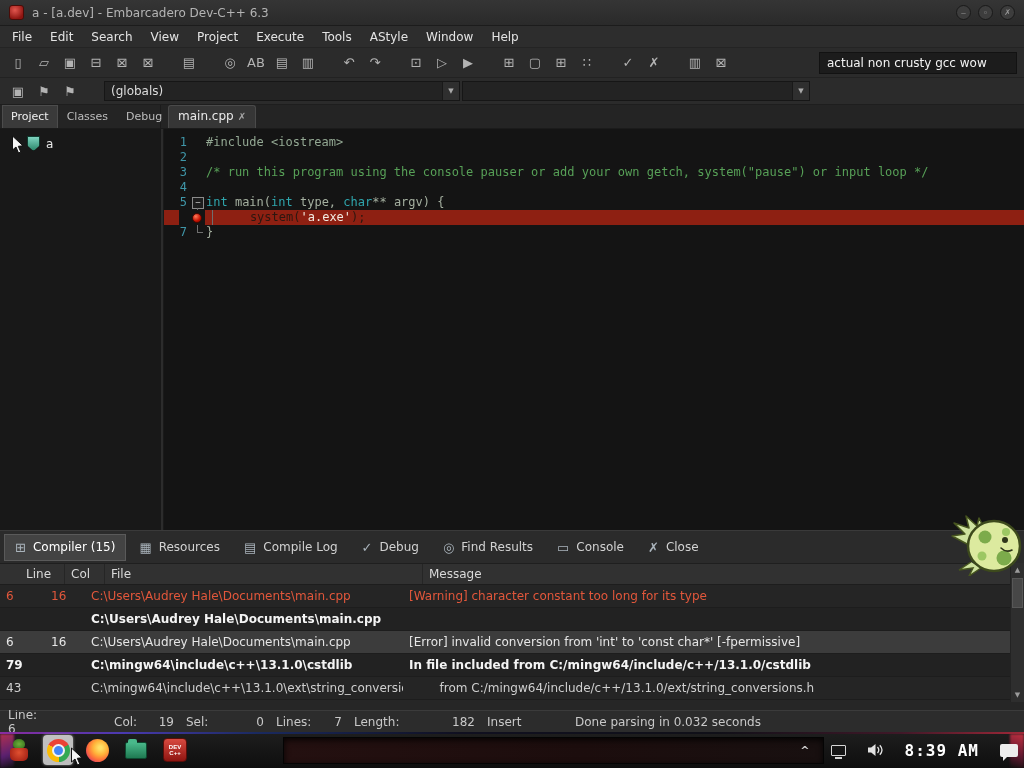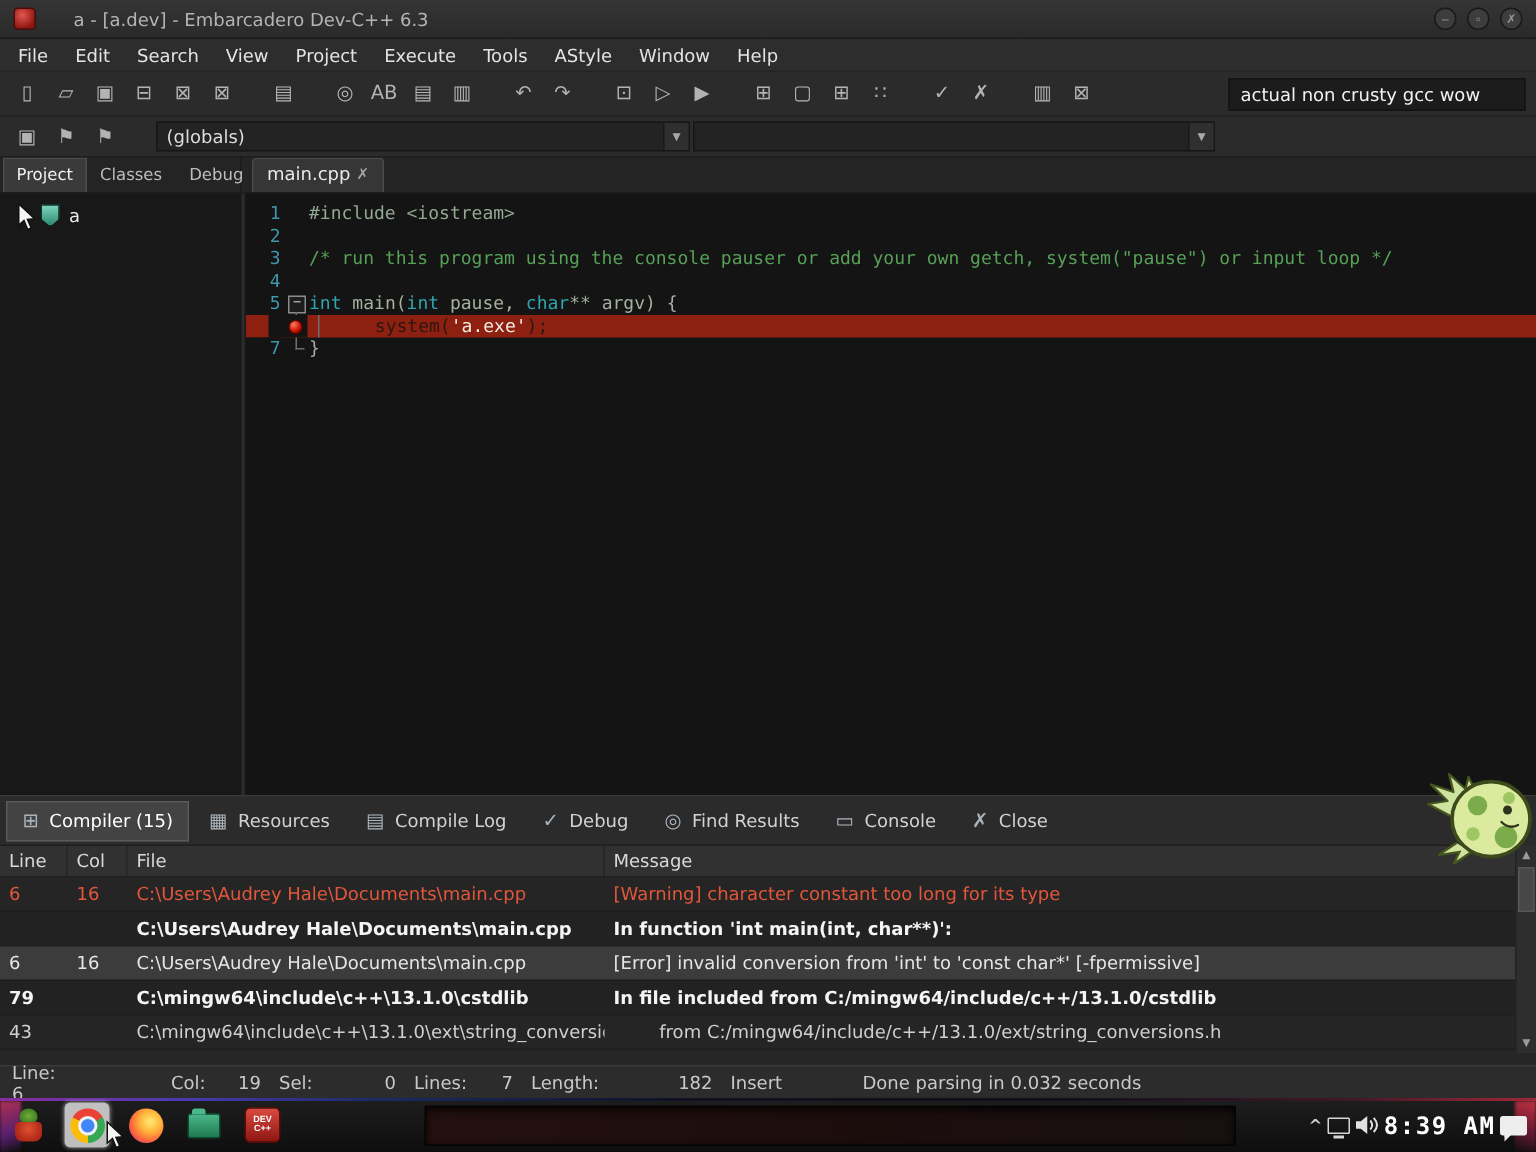--- a/index.html
+++ b/index.html
@@ -4,21 +4,21 @@
 <style>
   * {margin:0; padding:0; box-sizing:border-box;}
   html,body {width:1024px; height:768px; overflow:hidden; background:#101010;
              font-family:"DejaVu Sans","Liberation Sans",sans-serif;}
   button {cursor:default;}
 
   .app {position:absolute; left:0; top:0; right:0; bottom:36px; display:flex; flex-direction:column; background:#262626;}
 
   
   .titlebar {height:26px; flex:none; background:linear-gradient(#353535,#2a2a2a); border-bottom:1px solid #1c1c1c;
-             display:flex; align-items:center; padding:4px 9px; gap:25px;}
+             display:flex; align-items:center; padding:4px 9px; gap:8px;}
   .app-icon {width:15px; height:15px; border-radius:3px; border:1px solid #4a0c08; flex:none;
              background:radial-gradient(circle at 38% 32%, #e2564e, #8e1511 75%);}
   .title-text {font-size:12px; color:#b4b4b4;}
   .win-controls {margin-left:auto; display:flex; gap:7px;}
   .wbtn {width:15px; height:15px; border-radius:50%; background:#3d3d3d; border:1px solid #191919;
          color:#9a9a9a; font-size:8px; line-height:12px; text-align:center; padding:0;}
 
   
   .menubar {height:22px; flex:none; background:#2d2d2d; border-bottom:1px solid #242424;
             display:flex; align-items:center; padding-left:3px;}
@@ -91,21 +91,21 @@
   .bottom-panel {height:180px; flex:none; background:#262626; border-top:1px solid #3a3a3a;
                  position:relative; display:flex; flex-direction:column;}
   .ptabs {height:32px; flex:none; display:flex; align-items:center; gap:2px; padding-left:4px; background:#2b2b2b;}
   .ptab {display:flex; align-items:center; gap:7px; padding:5px 10px; background:none;
          border:1px solid transparent; color:#d2d2d2; font-size:12px; font-family:inherit;}
   .ptab.active {background:#434343; border-color:#5a5a5a; color:#fff;}
   .picon {font-size:13px; color:#aab4bc;}
   .chead {height:22px; flex:none; display:flex; align-items:center; background:#313131;
           border-top:1px solid #1f1f1f; border-bottom:1px solid #1d1d1d; color:#d9d9d9; font-size:12px;}
   .chead span {padding-left:6px; border-right:1px solid #252525; height:100%; display:flex; align-items:center;}
-  .chead span:nth-of-type(1){width:45px;}
+  .chead span:nth-of-type(1){width:45px;margin-left:20px;}
   .chead span:nth-of-type(2){width:40px;}
   .chead span:nth-of-type(3){width:318px;}
   .chead span:nth-of-type(4){flex:1; border-right:none;}
   .crows {flex:1; overflow:hidden;}
   .crow {height:23px; display:flex; align-items:center; font-size:12px; color:#cfcfcf;
          background:#252525; border-bottom:1px solid #1d1d1d;}
   .crow:nth-of-type(even){background:#222222;}
   .crow span {padding-left:6px; white-space:pre; overflow:hidden;}
   .crow span:nth-of-type(1){width:45px;}
   .crow span:nth-of-type(2){width:40px;}
@@ -158,21 +158,21 @@
   .icon-files {width:22px; height:17px; border-radius:2px; background:linear-gradient(#49b88a,#1f7a52);
             border:1px solid #0d4a30; position:relative;}
   .icon-files::before {content:""; position:absolute; left:2px; top:-4px; width:9px; height:4px;
             background:#49b88a; border-radius:2px 2px 0 0;}
   .icon-devcpp {width:24px; height:24px; border-radius:4px; background:linear-gradient(#d84a40,#8e1511);
             border:1px solid #5a0d08; display:grid; place-items:center; color:#fff; font-weight:bold;
             font-size:6px; text-align:center; line-height:6px;}
   .win-list {position:absolute; left:283px; right:200px; top:5px; bottom:4px; z-index:1;
             background:linear-gradient(90deg,#241010,#1c0d0d 55%,#181010); border:1px solid #040404;
             box-shadow:inset 0 2px 6px rgba(0,0,0,.85);}
-  .tray {position:absolute; right:6px; top:0; bottom:0; display:flex; align-items:center; gap:3px; z-index:2;}
+  .tray {position:absolute; right:6px; top:0; bottom:0; display:flex; align-items:center; gap:21px; z-index:2;}
   .tray-chevron {color:#cfcfcf; font-size:11px; font-weight:bold;}
   .tray-chevron::after {content:"^";}
   .icon-display {width:15px; height:11px; border:1px solid #d6d6d6; border-radius:1px; position:relative;}
   .icon-display::after {content:""; position:absolute; left:3px; bottom:-4px; width:7px; height:2px; background:#d6d6d6;}
   .clock {font-family:"DejaVu Sans Mono","Liberation Mono",monospace; font-size:16px; font-weight:bold;
           color:#fff; letter-spacing:1px;}
   .icon-chat {width:18px; height:13px; background:#ededed; border-radius:2px; position:relative;}
   .icon-chat::after {content:""; position:absolute; left:3px; bottom:-4px; border:3px solid transparent;
           border-top-color:#ededed; border-left-color:#ededed;}
 
@@ -333,21 +333,21 @@
         <span>a</span>
       </div>
     </div>
     <div class="splitter"></div>
     <div class="editor">
       <div>
           <div class="code-line"><span class="line-num">1</span><span class="fold-col"></span><span class="code-text"><span class="tok-preproc">#include &lt;iostream&gt;</span></span></div>
           <div class="code-line"><span class="line-num">2</span><span class="fold-col"></span><span class="code-text"></span></div>
           <div class="code-line"><span class="line-num">3</span><span class="fold-col"></span><span class="code-text"><span class="tok-comment">/* run this program using the console pauser or add your own getch, system("pause") or input loop */</span></span></div>
           <div class="code-line"><span class="line-num">4</span><span class="fold-col"></span><span class="code-text"></span></div>
-          <div class="code-line"><span class="line-num">5</span><span class="fold-col fold-open"></span><span class="code-text"><span class="tok-kw">int</span><span class="tok-plain"> main(</span><span class="tok-kw">int</span><span class="tok-plain"> pause, </span><span class="tok-kw">char</span><span class="tok-plain">** argv) {</span></span></div>
+          <div class="code-line"><span class="line-num">5</span><span class="fold-col fold-open"></span><span class="code-text"><span class="tok-kw">int</span><span class="tok-plain"> main(</span><span class="tok-kw">int</span><span class="tok-plain"> type, </span><span class="tok-kw">char</span><span class="tok-plain">** argv) {</span></span></div>
           <div class="code-line error-line"><span class="line-num"><span class="err-dot"></span></span><span class="fold-col fold-mid"></span><span class="code-text"><span class="tok-errplain">    system(</span><span class="tok-errstr">'a.exe'</span><span class="tok-errplain">);</span></span></div>
           <div class="code-line"><span class="line-num">7</span><span class="fold-col fold-end"></span><span class="code-text"><span class="tok-plain">}</span></span></div>
         </div>
     </div>
   </div>
 
   <div class="bottom-panel">
     <div class="ptabs">
 
     <button class="ptab active">
@@ -391,21 +391,20 @@
     <div class="crow warning">
           <span>6</span>
           <span>16</span>
           <span>C:\Users\Audrey Hale\Documents\main.cpp</span>
           <span>[Warning] character constant too long for its type</span>
         </div>
         <div class="crow bold">
           <span></span>
           <span></span>
           <span>C:\Users\Audrey Hale\Documents\main.cpp</span>
-          <span>In function 'int main(int, char**)':</span>
         </div>
         <div class="crow selected">
           <span>6</span>
           <span>16</span>
           <span>C:\Users\Audrey Hale\Documents\main.cpp</span>
           <span>[Error] invalid conversion from 'int' to 'const char*' [-fpermissive]</span>
         </div>
         <div class="crow bold">
           <span>79</span>
           <span></span>

